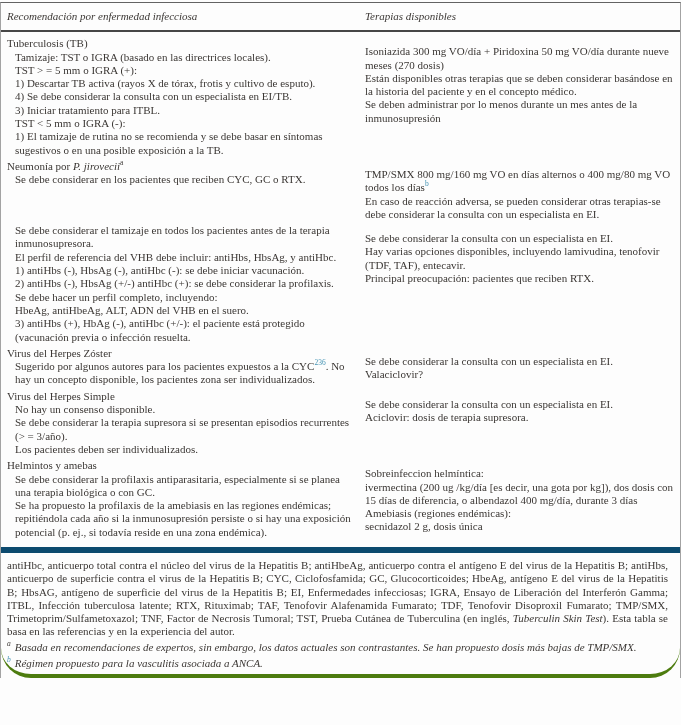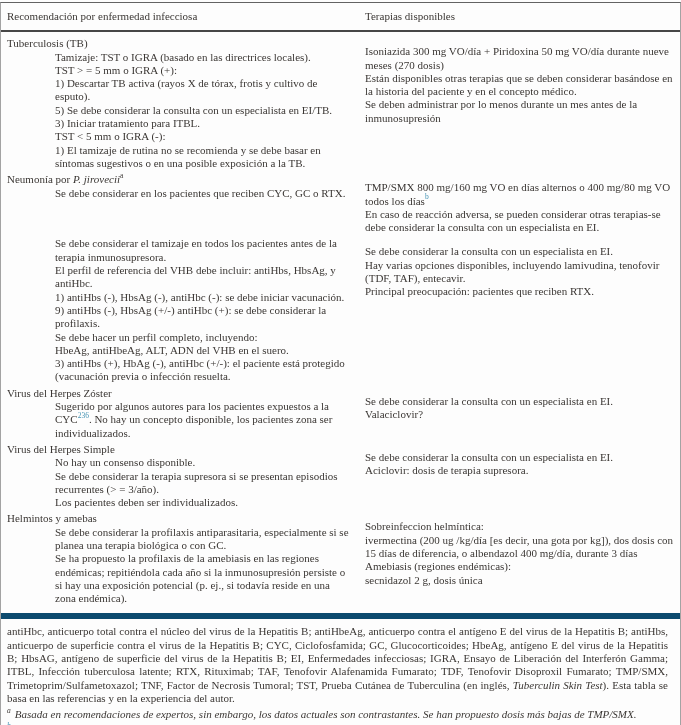--- a/index.html
+++ b/index.html
@@ -19,66 +19,67 @@
     border-top: 1px solid #636363;
     border-left: 1px solid #a3a3a3;
     border-right: 1px solid #a3a3a3;
   }
   .thead {
     display: grid;
     grid-template-columns: 364px 1fr;
     padding: 7px 0 7px 0;
     border-bottom: 2px solid #474747;
   }
-  .th { padding-left: 6px; }
+  .th { padding-left: 6px; font-style: italic; }
   .th-right { padding-left: 0; }
   .tbody {
     display: grid;
     grid-template-columns: 364px 1fr;
     row-gap: 3px;
     padding: 5px 0 8px 0;
     border-bottom: 6px solid #0c4a6e;
   }
   .cell { align-self: start; }
   .cell.left { padding-left: 6px; padding-right: 12px; }
   .cell.right { padding-right: 6px; margin-top: 8px; }
-  .detail { padding-left: 8px; margin-left: 40px; }
+  .detail { padding-left: 8px; }
   sup {
     font-size: 7.5px;
     line-height: 0;
     position: relative;
     top: -0.5px;
     vertical-align: super;
   }
   .link { color: #4795b5; }
   i { font-style: italic; }
   .tfoot {
     padding: 6px 12px 4px 6px;
-    border-bottom: 2px solid #4d7c0f;
+    border-bottom: 4px solid #4d7c0f;
+    border-radius: 30px;
   }
   .abbrev { margin: 0; text-align: justify; }
   .note { margin-top: 2.5px; padding-left: 10px; text-indent: -10px; font-style: italic; }
   .note sup.marker { margin-right: 4px; }
 </style>
 </head>
 <body>
 
 <div class="sheet">
   <div class="frame">
     <div class="thead">
       <div class="th">Recomendación por enfermedad infecciosa</div>
       <div class="th th-right">Terapias disponibles</div>
     </div>
     <div class="tbody" id="tbody">
         <div class="cell left">
           <div class="disease-title"><span>Tuberculosis (TB)</span></div>
           <div class="detail"><span>Tamizaje: TST o IGRA (basado en las directrices locales).</span></div>
           <div class="detail"><span>TST &gt; = 5 mm o IGRA (+):</span></div>
           <div class="detail"><span>1) Descartar TB activa (rayos X de tórax, frotis y cultivo de esputo).</span></div>
-          <div class="detail"><span>5) Se debe considerar la consulta con un especialista en EI/TB.</span></div>
+          <div class="detail"><span>4) Se debe considerar la consulta con un especialista en EI/TB.</span></div>
           <div class="detail"><span>3) Iniciar tratamiento para ITBL.</span></div>
           <div class="detail"><span>TST &lt; 5 mm o IGRA (-):</span></div>
           <div class="detail"><span>1) El tamizaje de rutina no se recomienda y se debe basar en síntomas sugestivos o en una posible exposición a la TB.</span></div>
         </div>
         <div class="cell right">
           <div class="therapy"><span>Isoniazida 300 mg VO/día + Piridoxina 50 mg VO/día durante nueve meses (270 dosis)</span></div>
           <div class="therapy"><span>Están disponibles otras terapias que se deben considerar basándose en la historia del paciente y en el concepto médico.</span></div>
           <div class="therapy"><span>Se deben administrar por lo menos durante un mes antes de la inmunosupresión</span></div>
         </div>
         <div class="cell left">
@@ -86,21 +87,21 @@
           <div class="detail"><span>Se debe considerar en los pacientes que reciben CYC, GC o RTX.</span></div>
         </div>
         <div class="cell right">
           <div class="therapy"><span>TMP/SMX 800 mg/160 mg VO en días alternos o 400 mg/80 mg VO todos los días</span><sup class="link">b</sup></div>
           <div class="therapy"><span>En caso de reacción adversa, se pueden considerar otras terapias-se debe considerar la consulta con un especialista en EI.</span></div>
         </div>
         <div class="cell left">
           <div class="detail"><span>Se debe considerar el tamizaje en todos los pacientes antes de la terapia inmunosupresora.</span></div>
           <div class="detail"><span>El perfil de referencia del VHB debe incluir: antiHbs, HbsAg, y antiHbc.</span></div>
           <div class="detail"><span>1) antiHbs (-), HbsAg (-), antiHbc (-): se debe iniciar vacunación.</span></div>
-          <div class="detail"><span>9) antiHbs (-), HbsAg (+/-) antiHbc (+): se debe considerar la profilaxis.</span></div>
+          <div class="detail"><span>2) antiHbs (-), HbsAg (+/-) antiHbc (+): se debe considerar la profilaxis.</span></div>
           <div class="detail"><span>Se debe hacer un perfil completo, incluyendo:</span></div>
           <div class="detail"><span>HbeAg, antiHbeAg, ALT, ADN del VHB en el suero.</span></div>
           <div class="detail"><span>3) antiHbs (+), HbAg (-), antiHbc (+/-): el paciente está protegido (vacunación previa o infección resuelta.</span></div>
         </div>
         <div class="cell right">
           <div class="therapy"><span>Se debe considerar la consulta con un especialista en EI.</span></div>
           <div class="therapy"><span>Hay varias opciones disponibles, incluyendo lamivudina, tenofovir (TDF, TAF), entecavir.</span></div>
           <div class="therapy"><span>Principal preocupación: pacientes que reciben RTX.</span></div>
         </div>
         <div class="cell left">

